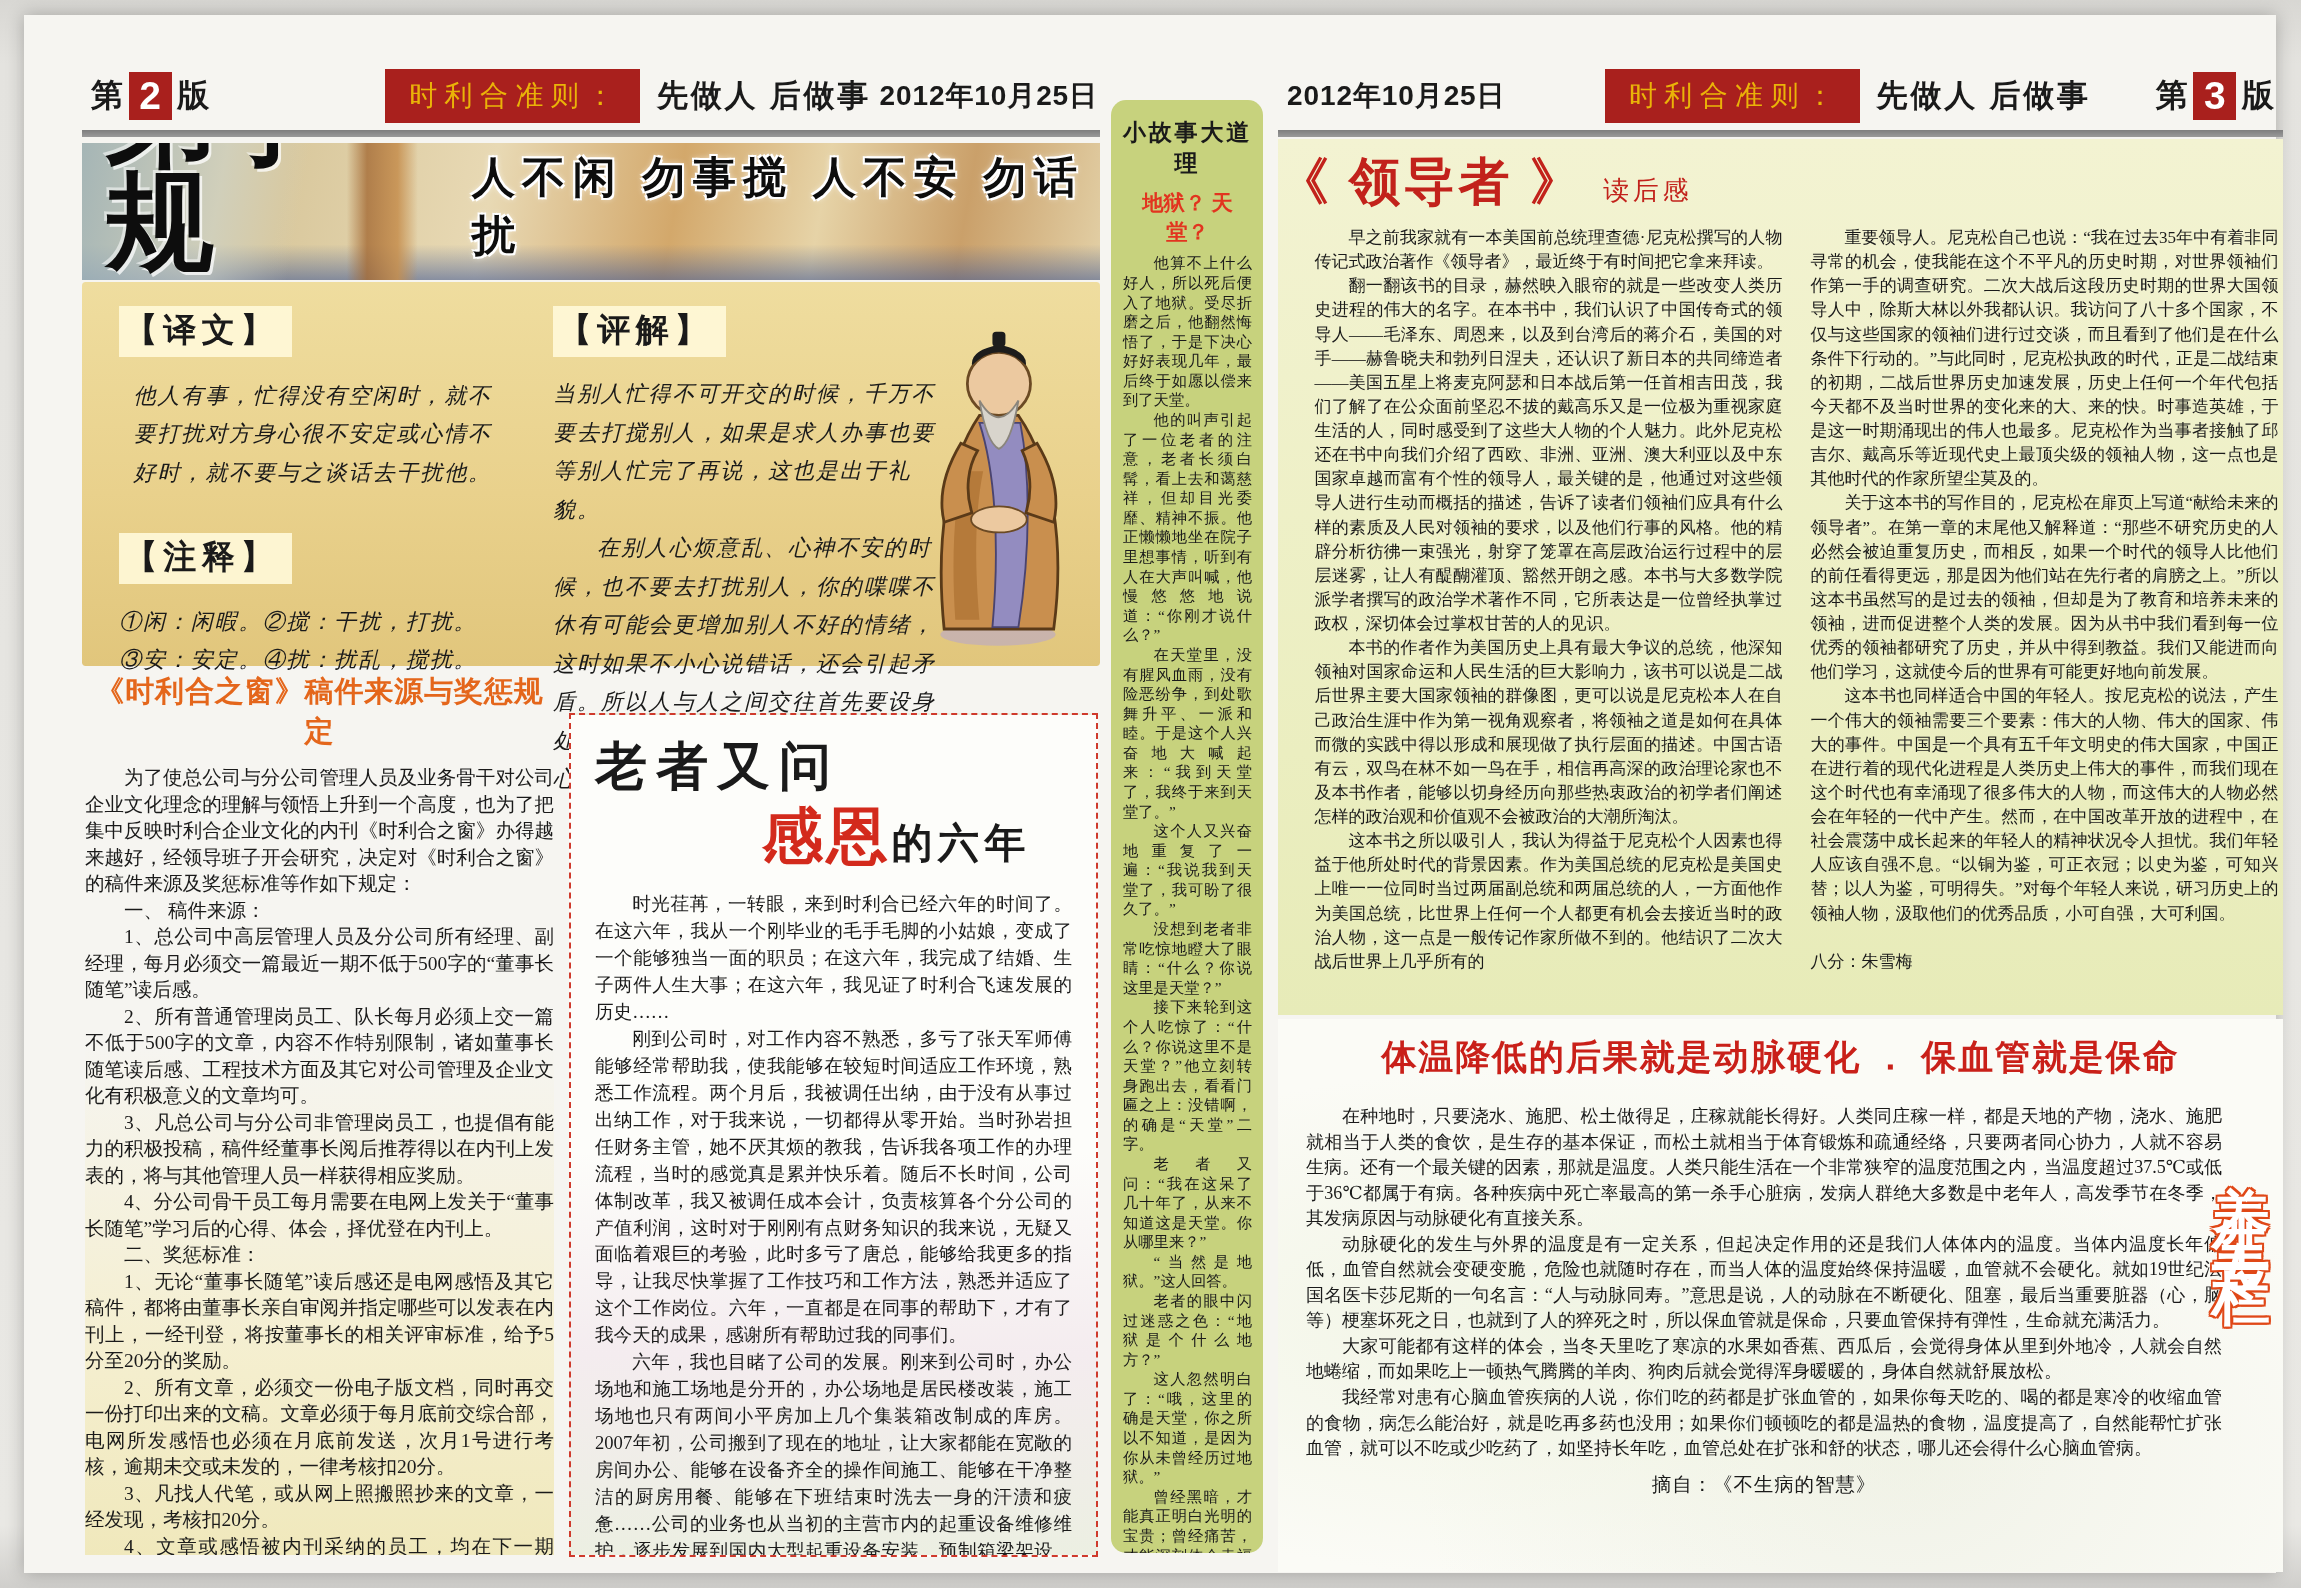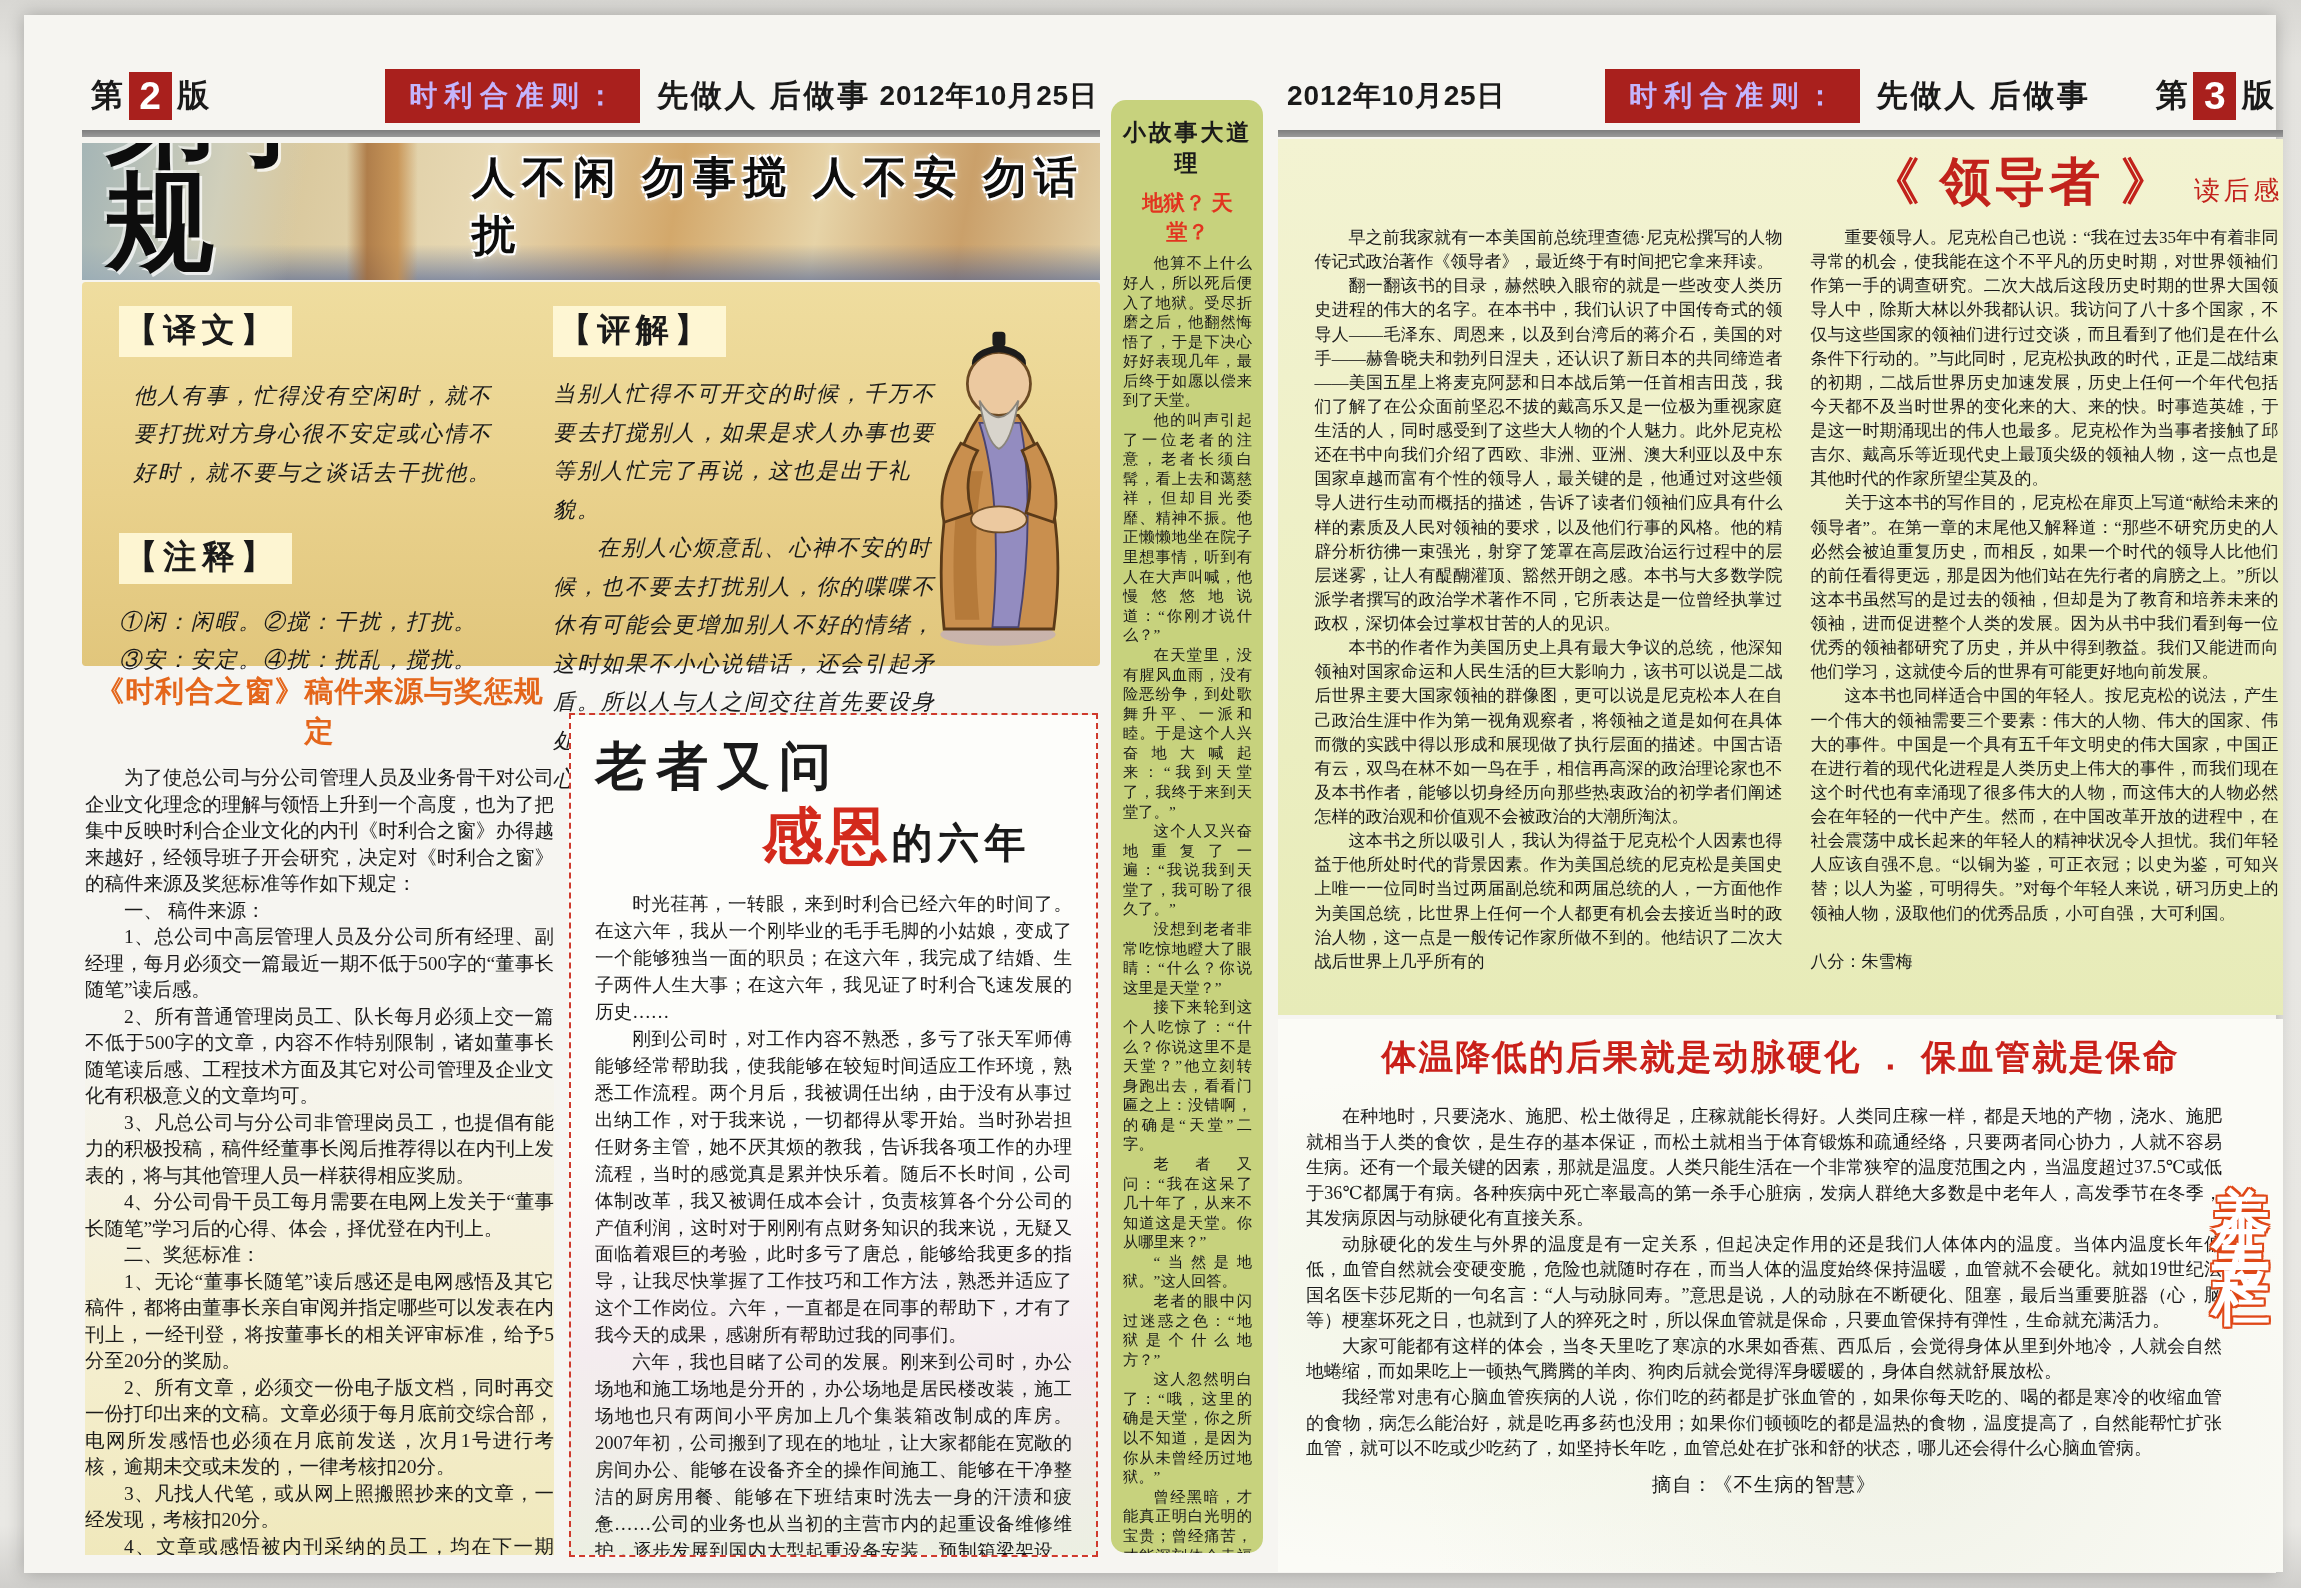--- a/index.html
+++ b/index.html
@@ -13,21 +13,21 @@
     position:absolute; left:24px; top:15px; width:2252px; height:1558px;
     background:#f6f5f1; box-shadow:0 0 16.7px rgba(0,0,0,.25); 
   }
   .abs { position:absolute; }
 
   
   .pg-header { display:flex; align-items:center; font-family:"Liberation Sans","DejaVu Sans",sans-serif; }
   .pg-word { font-size:32px; font-weight:bold; }
   .pg-numbox { width:43px; height:48px; background:#a9201d; color:#fff; font-size:39px; font-weight:bold;
     display:flex; align-items:center; justify-content:center; margin:0 5.6px; }
-  .slogan-box { background:#a9201d; color:#c4b5fd; font-size:28px; font-weight:bold; letter-spacing:7.4px;
+  .slogan-box { background:#a9201d; color:#eab308; font-size:28px; font-weight:normal; letter-spacing:7.4px;
     padding:8.3px 18.6px 8.3px 24px; }
   .slogan-text { font-size:31px; font-weight:bold; margin-left:16.7px; letter-spacing:2.8px; }
   .hdr-date { font-size:28px; font-weight:bold; letter-spacing:0.9px; }
   .rule { background:linear-gradient(180deg,#7e7e7e,#9a9a9a); height:6.5px; }
 
   
   .banner {
     overflow:hidden; display:flex; align-items:flex-end; padding:0 0 5.6px 24px;
     background:
       linear-gradient(100deg, rgba(156,178,186,.85) 0%, rgba(203,212,206,.6) 14%, rgba(0,0,0,0) 22%),
@@ -64,21 +64,21 @@
   .growth p { font-size:18.6px; line-height:1.45; text-align:justify; text-indent:2em; }
 
   
   .strip { background:#c7d27d; border-radius:15px; padding:16.7px 11px; overflow:hidden; }
   .strip-head { font-size:23px; font-weight:bold; letter-spacing:2.8px; text-align:center; }
   .strip-sub { font-size:21.3px; font-weight:bold; color:#e2341f; text-align:center; margin:9.3px 0 7.4px 0; }
   .strip p { font-size:15.3px; line-height:1.28; text-align:justify; text-indent:2em; }
 
   
   .leaders { background:linear-gradient(180deg,#f3f3d2 0%,#ebeec0 70%,#e7ebb8 100%); overflow:hidden; }
-  .lead-title-row { position:absolute; left:0; top:9.3px; width:100%; text-align:right; }
+  .lead-title-row { position:absolute; left:0; top:9.3px; width:100%; text-align:left; }
   .lead-title { font-size:51px; font-weight:bold; color:#c2221b; letter-spacing:3.7px; }
   .lead-sub { font-size:26px; color:#c2221b; margin-left:15px; letter-spacing:3.7px; }
   .lead-cols { position:absolute; left:20.4px; top:87px; width:965px; height:762px; display:flex;margin-left:16px; }
   .lead-col { width:468px; }
   .lead-col + .lead-col { margin-left:28px; }
   .lead-col p { font-size:17px; line-height:1.42; text-align:justify; text-indent:2em; }
   .lead-attr { text-align:right; font-size:18.6px; margin-top:24px; padding-right:43px; text-indent:0 !important; }
 
   
   .health { overflow:hidden;

